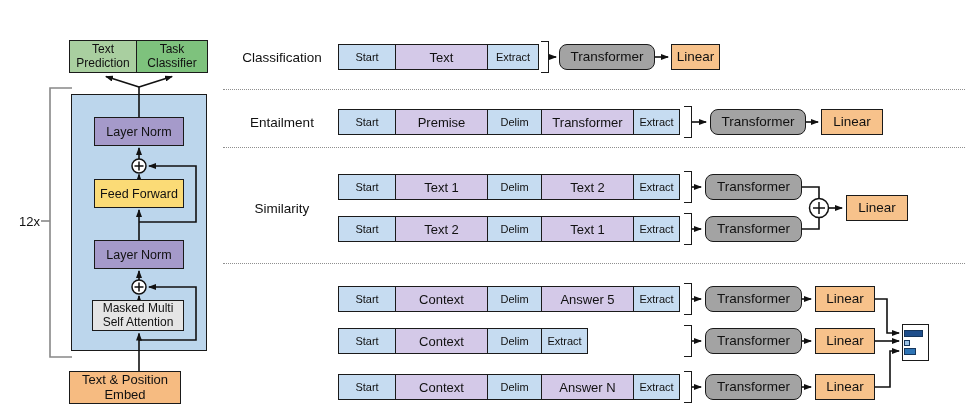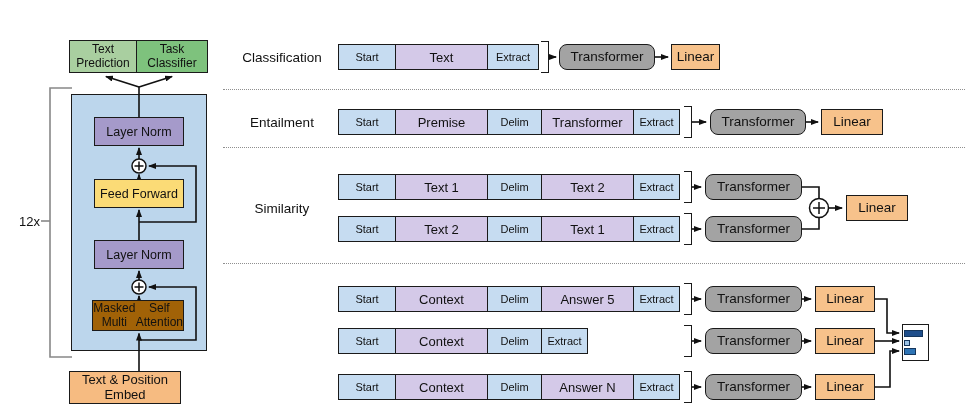--- a/index.html
+++ b/index.html
@@ -8,21 +8,21 @@
     font-family:"Liberation Sans",sans-serif;color:#111;overflow:hidden;
   }
   .box{
     position:absolute;box-sizing:border-box;border:1.5px solid #1a1a1a;
     display:flex;align-items:center;justify-content:center;text-align:center;
     line-height:1.12;z-index:10;
   }
   .container-blue{background:#bcd6ec;z-index:1;}
   .ln{background:#a59aca;font-size:12.5px;}
   .ff{background:#fbdb76;font-size:12.5px;}
-  .att{background:#a16207;font-size:12px;}
+  .att{background:#e5e5e5;font-size:12px;flex-direction:column;}
   .embed{background:#f6bb81;font-size:13px;}
   .tp{background:#a9cfa0;font-size:12px;}
   .tc{background:#7ec27d;font-size:12px;}
   .twin{position:absolute;display:flex;z-index:10;}
   .twin .half{box-sizing:border-box;border:1.5px solid #1a1a1a;display:flex;align-items:center;justify-content:center;text-align:center;line-height:1.12;}
   .twin .half+.half{border-left:none;text-align:center;}
   .repeat-label{position:absolute;font-size:13px;z-index:10;display:flex;align-items:center;justify-content:flex-end;}
   .tokenbar{position:absolute;display:flex;box-sizing:border-box;border:1.5px solid #1a1a1a;height:26px;z-index:10;background:#fff;}
   .cell{display:flex;align-items:center;justify-content:center;box-sizing:border-box;height:100%;}
   .cell+.cell{border-left:1.5px solid #1a1a1a;}

